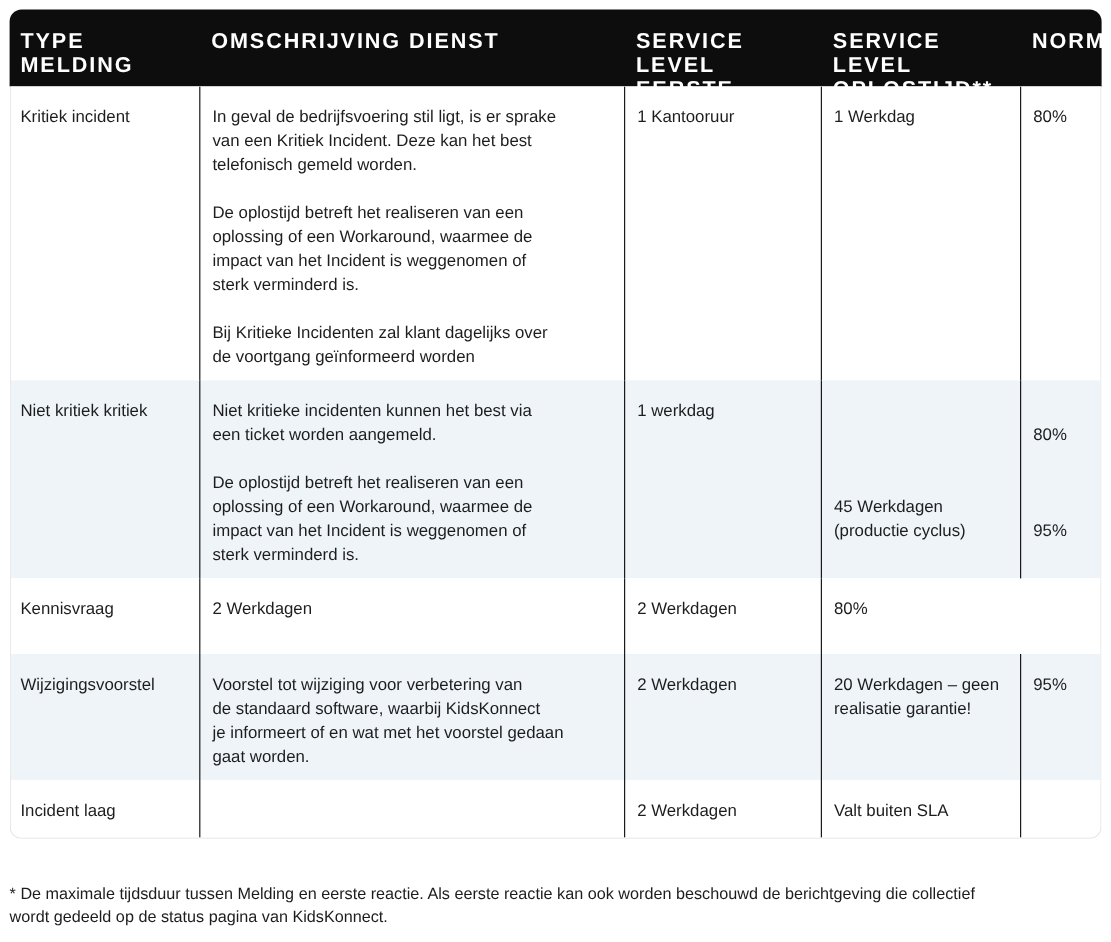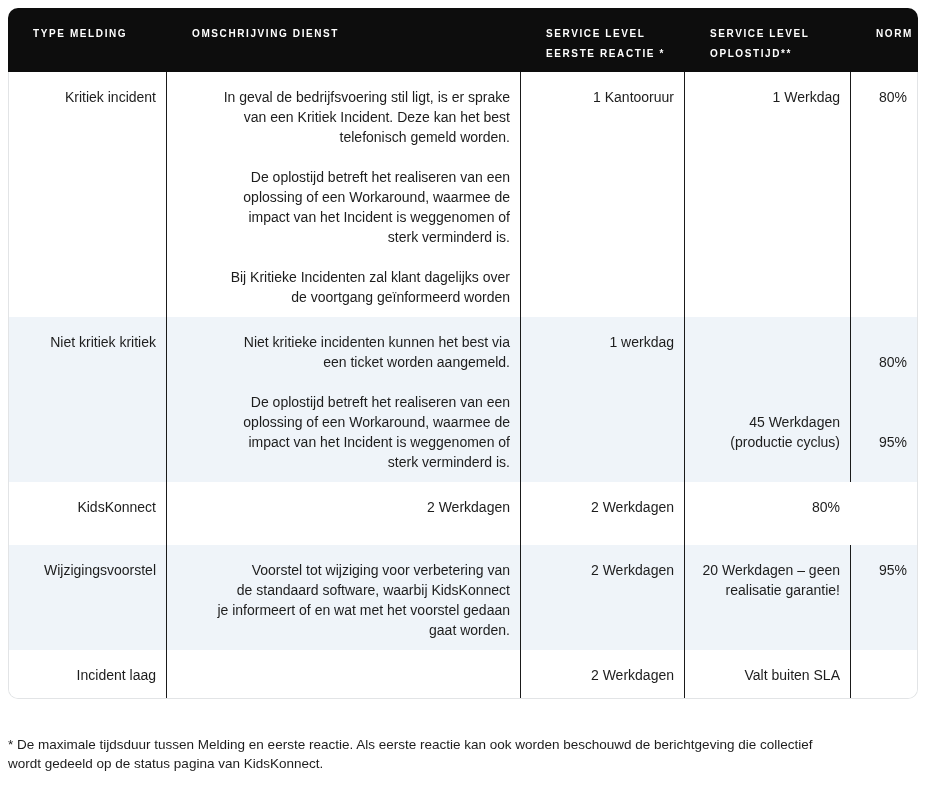--- a/index.html
+++ b/index.html
@@ -18,27 +18,26 @@
   .thead {
     display: grid;
     grid-template-columns: 158px 354px 164px 166px 1fr;
     background: #0d0d0d;
     color: #ffffff;
     border-radius: 10px 10px 0 0;
     height: 64px;
   }
   .th {
     padding: 16px 8px 0 10px;
-    font-size: 10px;
+    font-size: 18px;
     font-weight: bold;
     letter-spacing: 1.6px;
     line-height: 20px;
     white-space: pre-line;
     text-transform: uppercase;
-    margin-left: 16px;
   }
   .th.c1 { padding-left: 9px; }
   
   .tbody {
     border: 1px solid #e2e4e6;
     border-top: none;
     border-radius: 0 0 10px 10px;
     overflow: hidden;
     background: #fff;
   }
@@ -51,21 +50,20 @@
   .tr.h1 { min-height: 244px; }
   .tr.h2 { min-height: 163px; }
   .tr.h3 { min-height: 63px; }
   .tr.h4 { min-height: 100px; }
   .tr.h5 { min-height: 48px; }
   .td {
     padding: 15px 10px 10px 10px;
     font-size: 14px;
     line-height: 20px;
     white-space: pre-line;
-    text-align: right;
   }
   .td.c1 { padding-left: 8px; }
   .td:not(.c1) { border-left: 1.5px solid #1a1a1a; }
   .offset-60 { margin-top: 60px; }
   .offset-40 { margin-top: 40px; }
   
   .footnotes {
     margin: 16px 8px 0 8px;
     font-size: 13.5px;
     line-height: 19.5px;
@@ -122,21 +120,21 @@
         <div class="offset-60">45 Werkdagen
 (productie cyclus)</div>
       </div>
       <div class="td">
         <div>80%</div>
         <div class="offset-40">95%</div>
       </div>
     </div>
 
     <div class="tr h3">
-      <div class="td c1">KidsKonnect</div>
+      <div class="td c1">Kennisvraag</div>
       <div class="td">2 Werkdagen</div>
       <div class="td">2 Werkdagen</div>
       <div class="td">80%</div>
     </div>
 
     <div class="tr alt h4">
       <div class="td c1">Wijzigingsvoorstel</div>
       <div class="td">Voorstel tot wijziging voor verbetering van
 de standaard software, waarbij KidsKonnect
 je informeert of en wat met het voorstel gedaan

